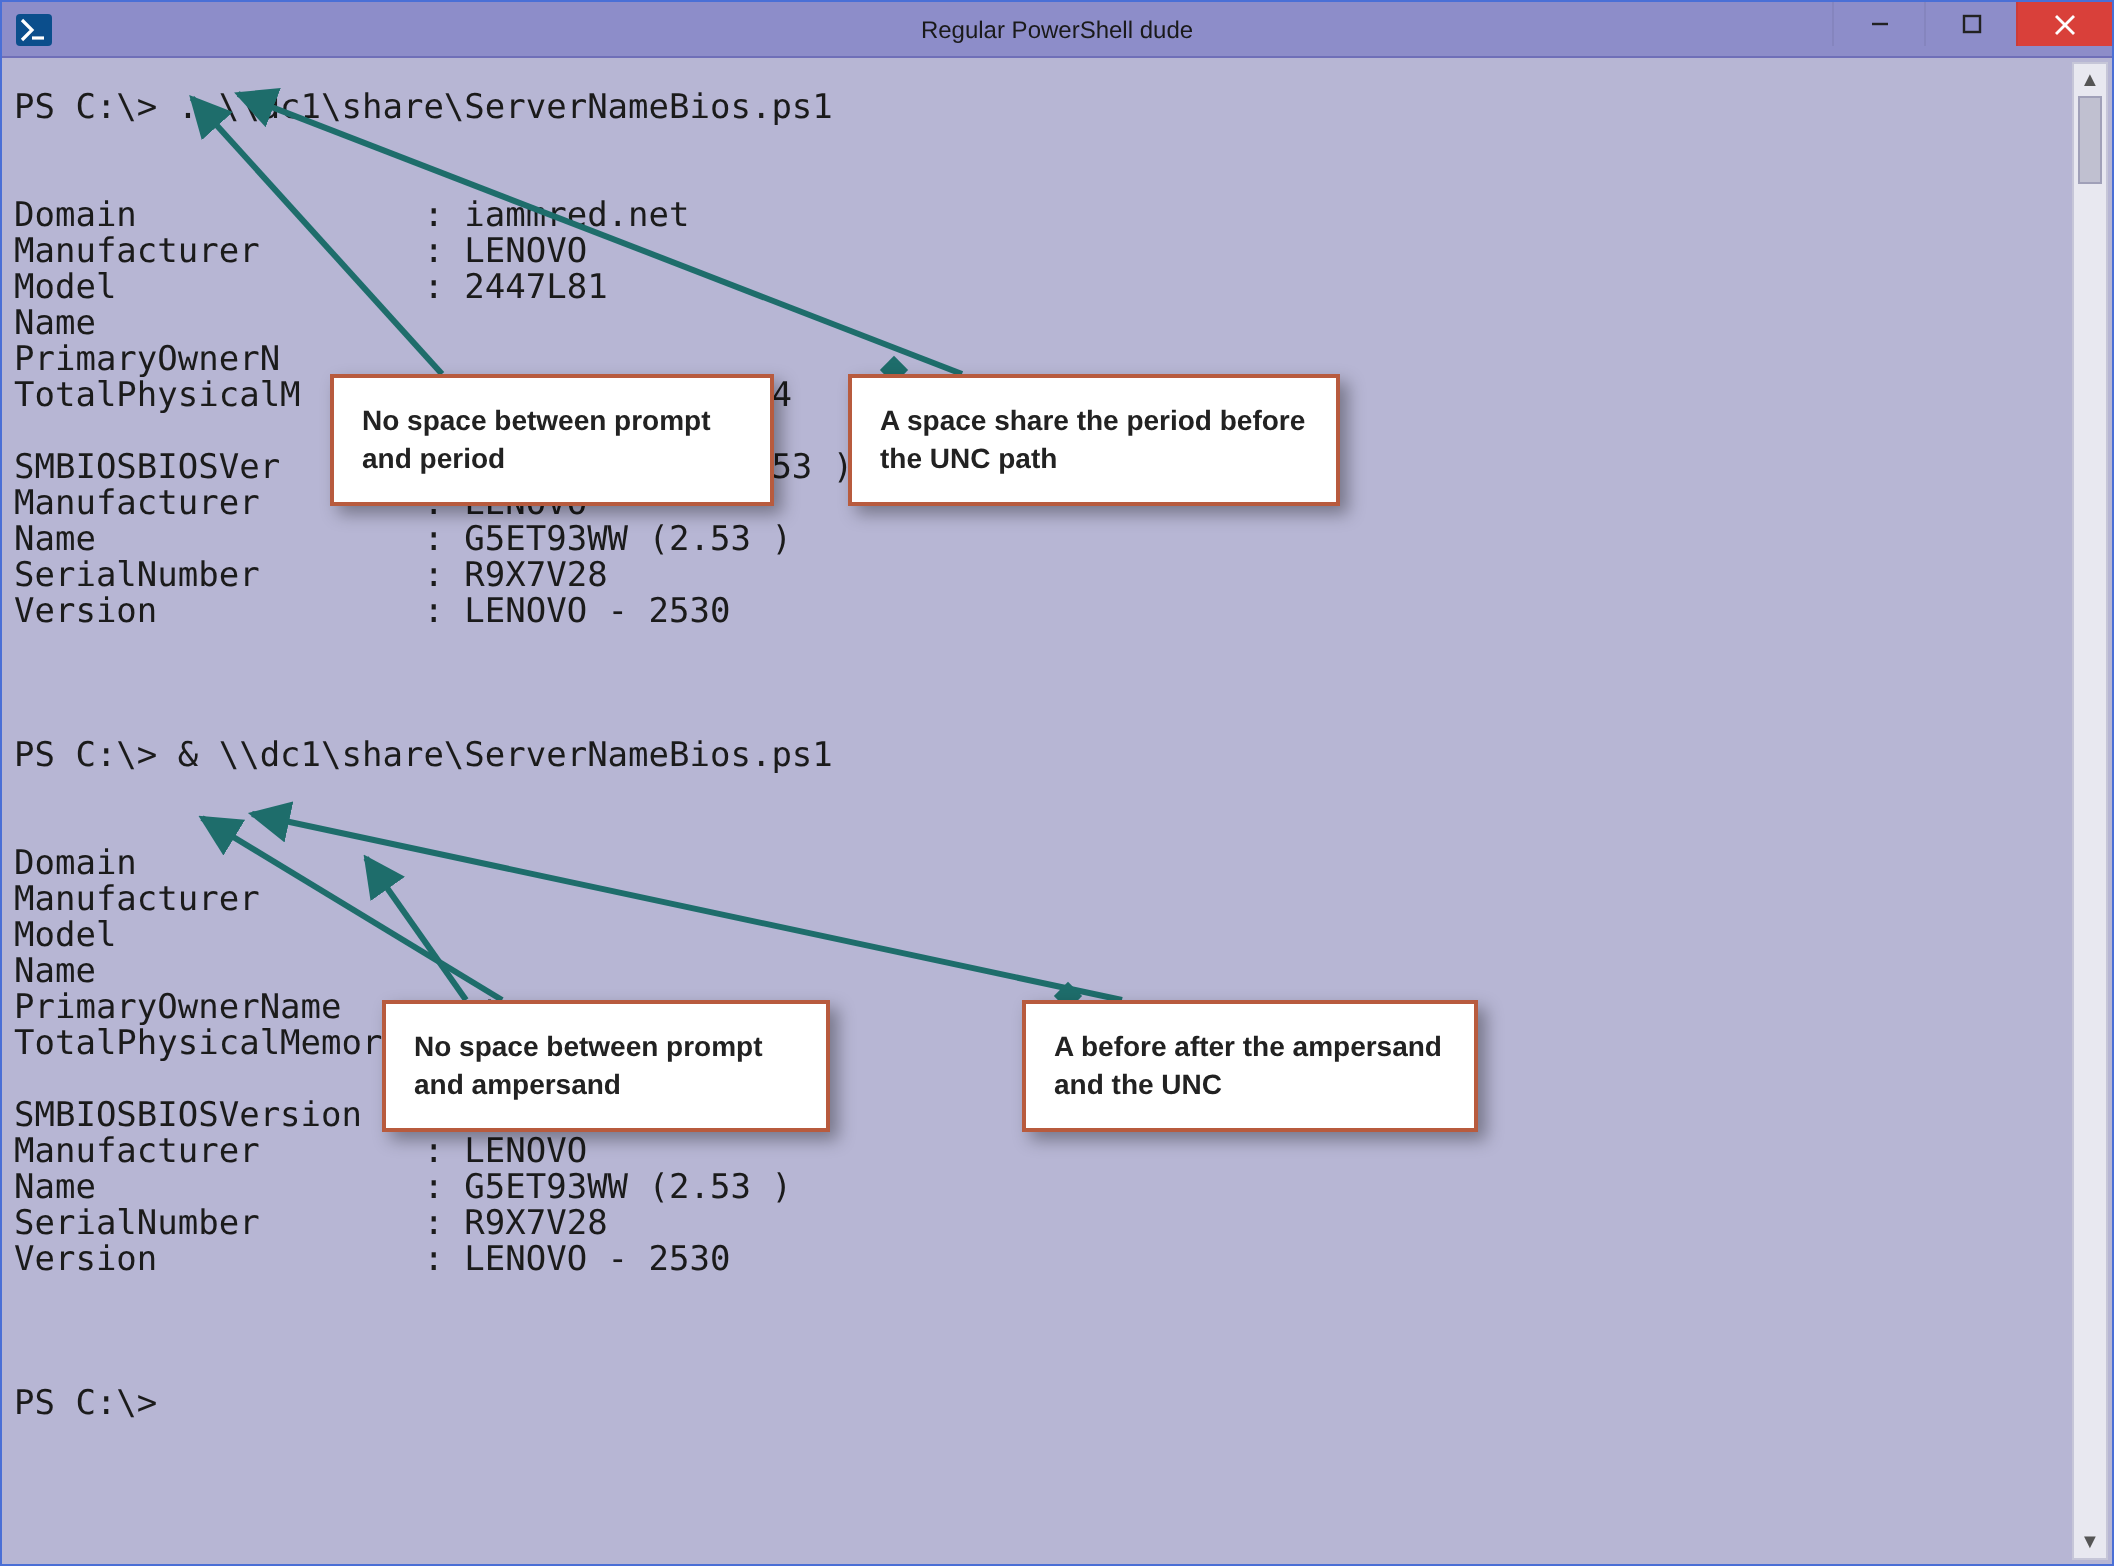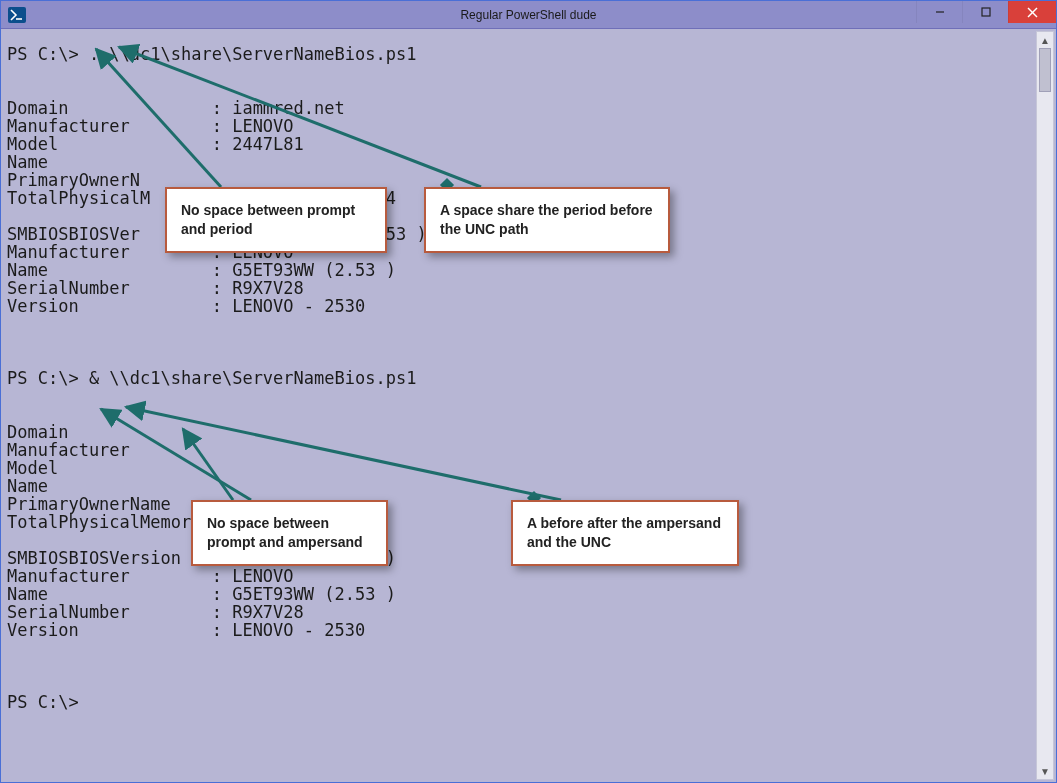--- a/index.html
+++ b/index.html
@@ -88,21 +88,21 @@
     padding: 12px 14px;
     font-family: "Segoe UI", Tahoma, sans-serif;
     font-size: 14px;
     font-weight: 700;
     color: #222;
     line-height: 1.35;
     box-shadow: 4px 4px 8px rgba(0,0,0,0.35);
   }
   #callout1 { left: 164px; top: 158px; width: 222px; }
   #callout2 { left: 423px; top: 158px; width: 246px; }
-  #callout3 { left: 190px; top: 471px; width: 197px; }
+  #callout3 { left: 190px; top: 471px; width: 224px; }
   #callout4 { left: 510px; top: 471px; width: 228px; }
 
   svg.arrows {
     position: absolute; left: 0; top: 0; right: 0; bottom: 0;
     width: 100%; height: 100%;
     pointer-events: none;
   }
 </style>
 </head>
 <body>

